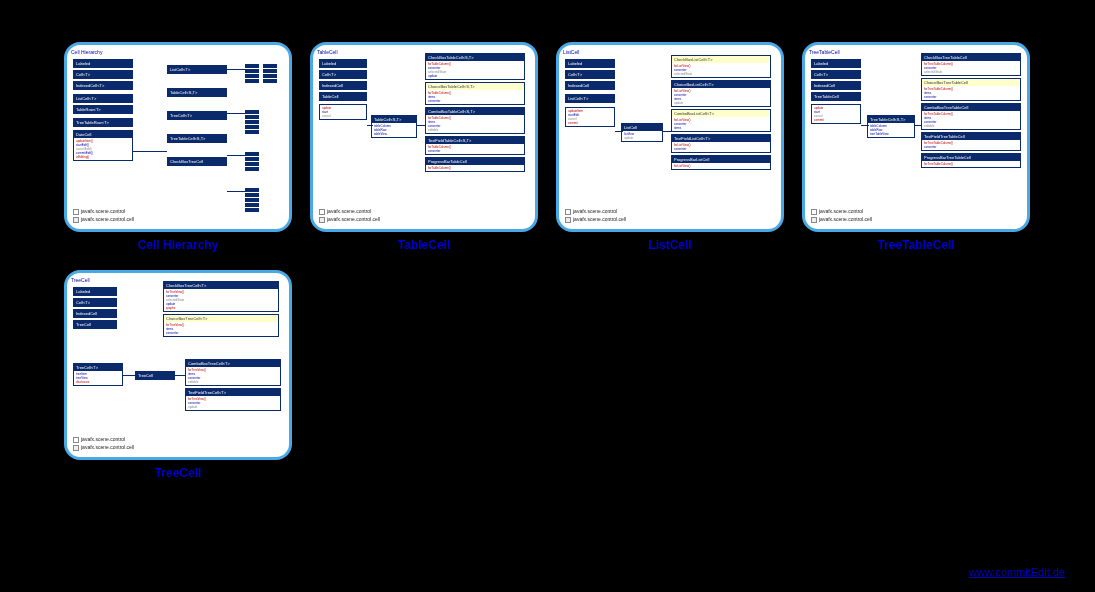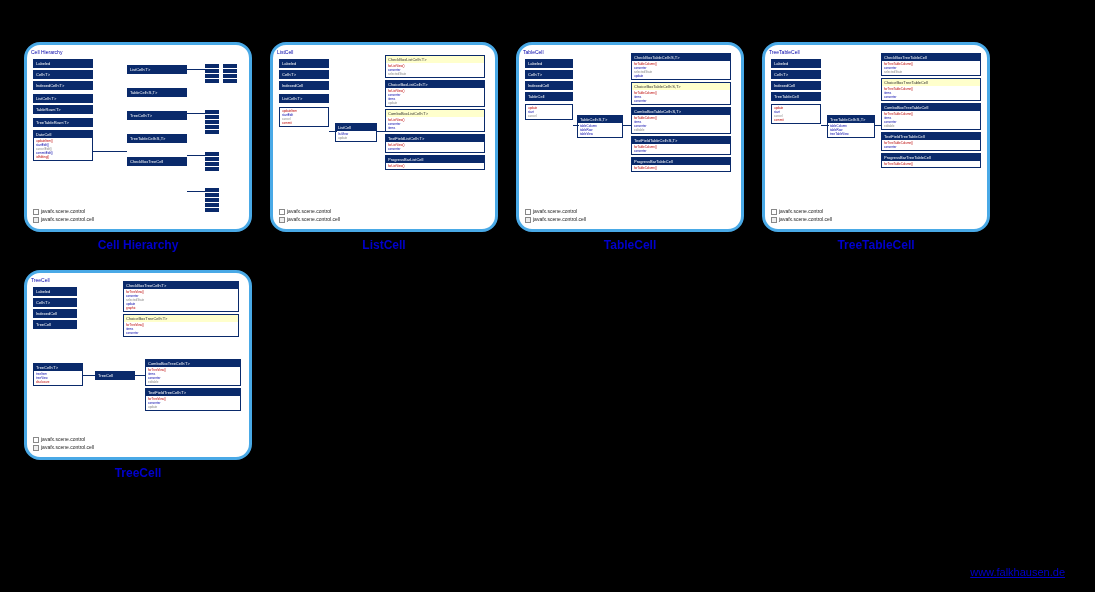--- a/index.html
+++ b/index.html
@@ -8,21 +8,21 @@
     font-family: Arial, Helvetica, sans-serif;
     width: 1095px;
     height: 592px;
     position: relative;
     overflow: hidden;
   }
   .grid {
     display: flex;
     flex-wrap: wrap;
     gap: 18px;
-    padding: 42px 40px 10px 24px;
+    padding: 42px 40px 10px 64px;
     align-items: flex-start;
   }
   .card-wrap {
     display: flex;
     flex-direction: column;
     align-items: center;
   }
   .card {
     width: 228px;
     height: 190px;
@@ -206,20 +206,83 @@
       <div class="legend">
         <div><span class="sq" style="background:#fff;"></span><span>javafx.scene.control</span></div>
         <div><span class="sq" style="background:#eee;"></span><span>javafx.scene.control.cell</span></div>
       </div>
     </div>
     <div class="caption">Cell Hierarchy</div>
   </div>
 
   <div class="card-wrap">
     <div class="card">
+      <div class="smalltxt" style="top:4px;left:4px;">TableCell</div>
+
+      <div class="col" style="top:14px;left:6px;width:48px;">
+        <div class="classbox">
+            <div class="classhdr">Labeled</div>
+          </div>
+        <div class="classbox">
+            <div class="classhdr">Cell&lt;T&gt;</div>
+          </div>
+        <div class="classbox">
+            <div class="classhdr">IndexedCell</div>
+          </div>
+        <div class="classbox">
+            <div class="classhdr">TableCell</div>
+          </div>
+        <div class="classbox" style="margin-top:3px;">
+          <div class="classbody"><span class="r">update</span><br><span class="b">start</span><br><span class="g">cancel</span></div>
+        </div>
+      </div>
+
+      <div class="col" style="top:70px;left:58px;width:46px;">
+        <div class="classbox">
+            <div class="classhdr">TableCell&lt;S,T&gt;</div>
+          <div class="classbody"><span class="b">tableColumn</span><br><span class="b">tableRow</span><br><span class="b">tableView</span></div>
+        </div>
+      </div>
+
+      <div class="col" style="top:8px;left:112px;width:100px;">
+        <div class="classbox">
+            <div class="classhdr">CheckBoxTableCell&lt;S,T&gt;</div>
+          <div class="classbody"><span class="r">forTableColumn()</span><br><span class="b">converter</span><br><span class="g">selectedState</span><br><span class="b">update</span></div>
+        </div>
+        <div class="classbox" style="margin-top:2px;">
+            <div class="classhdr yel" style="color:#333;">ChoiceBoxTableCell&lt;S,T&gt;</div>
+          <div class="classbody"><span class="r">forTableColumn()</span><br><span class="b">items</span><br><span class="b">converter</span></div>
+        </div>
+        <div class="classbox" style="margin-top:2px;">
+            <div class="classhdr">ComboBoxTableCell&lt;S,T&gt;</div>
+          <div class="classbody"><span class="r">forTableColumn()</span><br><span class="b">items</span><br><span class="b">converter</span><br><span class="g">editable</span></div>
+        </div>
+        <div class="classbox" style="margin-top:2px;">
+            <div class="classhdr">TextFieldTableCell&lt;S,T&gt;</div>
+          <div class="classbody"><span class="r">forTableColumn()</span><br><span class="b">converter</span></div>
+        </div>
+        <div class="classbox" style="margin-top:2px;">
+            <div class="classhdr">ProgressBarTableCell</div>
+          <div class="classbody"><span class="r">forTableColumn()</span></div>
+        </div>
+      </div>
+
+      <div class="conn" style="top:80px;left:54px;width:6px;"></div>
+      <div class="conn" style="top:80px;left:104px;width:8px;"></div>
+
+      <div class="legend">
+        <div><span class="sq" style="background:#fff;"></span><span>javafx.scene.control</span></div>
+        <div><span class="sq" style="background:#eee;"></span><span>javafx.scene.control.cell</span></div>
+      </div>
+    </div>
+    <div class="caption">TableCell</div>
+  </div>
+
+  <div class="card-wrap">
+    <div class="card">
       <div class="smalltxt" style="top:4px;left:4px;">ListCell</div>
 
       <div class="col" style="top:14px;left:6px;width:50px;">
         <div class="classbox">
             <div class="classhdr">Labeled</div>
           </div>
         <div class="classbox">
             <div class="classhdr">Cell&lt;T&gt;</div>
           </div>
         <div class="classbox">
@@ -271,204 +334,141 @@
       <div class="legend">
         <div><span class="sq" style="background:#fff;"></span><span>javafx.scene.control</span></div>
         <div><span class="sq" style="background:#eee;"></span><span>javafx.scene.control.cell</span></div>
       </div>
     </div>
     <div class="caption">ListCell</div>
   </div>
 
   <div class="card-wrap">
     <div class="card">
-      <div class="smalltxt" style="top:4px;left:4px;">TableCell</div>
-
-      <div class="col" style="top:14px;left:6px;width:48px;">
+      <div class="smalltxt" style="top:4px;left:4px;">TreeTableCell</div>
+
+      <div class="col" style="top:14px;left:6px;width:50px;">
         <div class="classbox">
             <div class="classhdr">Labeled</div>
           </div>
         <div class="classbox">
             <div class="classhdr">Cell&lt;T&gt;</div>
           </div>
         <div class="classbox">
             <div class="classhdr">IndexedCell</div>
           </div>
         <div class="classbox">
-            <div class="classhdr">TableCell</div>
+            <div class="classhdr">TreeTableCell</div>
           </div>
         <div class="classbox" style="margin-top:3px;">
-          <div class="classbody"><span class="r">update</span><br><span class="b">start</span><br><span class="g">cancel</span></div>
-        </div>
-      </div>
-
-      <div class="col" style="top:70px;left:58px;width:46px;">
-        <div class="classbox">
-            <div class="classhdr">TableCell&lt;S,T&gt;</div>
-          <div class="classbody"><span class="b">tableColumn</span><br><span class="b">tableRow</span><br><span class="b">tableView</span></div>
-        </div>
-      </div>
-
-      <div class="col" style="top:8px;left:112px;width:100px;">
-        <div class="classbox">
-            <div class="classhdr">CheckBoxTableCell&lt;S,T&gt;</div>
-          <div class="classbody"><span class="r">forTableColumn()</span><br><span class="b">converter</span><br><span class="g">selectedState</span><br><span class="b">update</span></div>
-        </div>
-        <div class="classbox" style="margin-top:2px;">
-            <div class="classhdr yel" style="color:#333;">ChoiceBoxTableCell&lt;S,T&gt;</div>
-          <div class="classbody"><span class="r">forTableColumn()</span><br><span class="b">items</span><br><span class="b">converter</span></div>
-        </div>
-        <div class="classbox" style="margin-top:2px;">
-            <div class="classhdr">ComboBoxTableCell&lt;S,T&gt;</div>
-          <div class="classbody"><span class="r">forTableColumn()</span><br><span class="b">items</span><br><span class="b">converter</span><br><span class="g">editable</span></div>
-        </div>
-        <div class="classbox" style="margin-top:2px;">
-            <div class="classhdr">TextFieldTableCell&lt;S,T&gt;</div>
-          <div class="classbody"><span class="r">forTableColumn()</span><br><span class="b">converter</span></div>
-        </div>
-        <div class="classbox" style="margin-top:2px;">
-            <div class="classhdr">ProgressBarTableCell</div>
-          <div class="classbody"><span class="r">forTableColumn()</span></div>
-        </div>
-      </div>
-
-      <div class="conn" style="top:80px;left:54px;width:6px;"></div>
-      <div class="conn" style="top:80px;left:104px;width:8px;"></div>
+          <div class="classbody"><span class="r">update</span><br><span class="b">start</span><br><span class="g">cancel</span><br><span class="r">commit</span></div>
+        </div>
+      </div>
+
+      <div class="col" style="top:70px;left:62px;width:48px;">
+        <div class="classbox">
+            <div class="classhdr">TreeTableCell&lt;S,T&gt;</div>
+          <div class="classbody"><span class="b">tableColumn</span><br><span class="b">tableRow</span><br><span class="b">treeTableView</span></div>
+        </div>
+      </div>
+
+      <div class="col" style="top:8px;left:116px;width:100px;">
+        <div class="classbox">
+            <div class="classhdr">CheckBoxTreeTableCell</div>
+          <div class="classbody"><span class="r">forTreeTableColumn()</span><br><span class="b">converter</span><br><span class="g">selectedState</span></div>
+        </div>
+        <div class="classbox" style="margin-top:2px;">
+            <div class="classhdr yel" style="color:#333;">ChoiceBoxTreeTableCell</div>
+          <div class="classbody"><span class="r">forTreeTableColumn()</span><br><span class="b">items</span><br><span class="b">converter</span></div>
+        </div>
+        <div class="classbox" style="margin-top:2px;">
+            <div class="classhdr">ComboBoxTreeTableCell</div>
+          <div class="classbody"><span class="r">forTreeTableColumn()</span><br><span class="b">items</span><br><span class="b">converter</span><br><span class="g">editable</span></div>
+        </div>
+        <div class="classbox" style="margin-top:2px;">
+            <div class="classhdr">TextFieldTreeTableCell</div>
+          <div class="classbody"><span class="r">forTreeTableColumn()</span><br><span class="b">converter</span></div>
+        </div>
+        <div class="classbox" style="margin-top:2px;">
+            <div class="classhdr">ProgressBarTreeTableCell</div>
+          <div class="classbody"><span class="r">forTreeTableColumn()</span></div>
+        </div>
+      </div>
+
+      <div class="conn" style="top:80px;left:56px;width:8px;"></div>
+      <div class="conn" style="top:80px;left:110px;width:6px;"></div>
 
       <div class="legend">
         <div><span class="sq" style="background:#fff;"></span><span>javafx.scene.control</span></div>
         <div><span class="sq" style="background:#eee;"></span><span>javafx.scene.control.cell</span></div>
       </div>
     </div>
-    <div class="caption">TableCell</div>
+    <div class="caption">TreeTableCell</div>
   </div>
 
   <div class="card-wrap">
     <div class="card">
-      <div class="smalltxt" style="top:4px;left:4px;">TreeTableCell</div>
-
-      <div class="col" style="top:14px;left:6px;width:50px;">
+      <div class="smalltxt" style="top:4px;left:4px;">TreeCell</div>
+
+      <div class="col" style="top:14px;left:6px;width:44px;">
         <div class="classbox">
             <div class="classhdr">Labeled</div>
           </div>
         <div class="classbox">
             <div class="classhdr">Cell&lt;T&gt;</div>
           </div>
         <div class="classbox">
             <div class="classhdr">IndexedCell</div>
           </div>
         <div class="classbox">
-            <div class="classhdr">TreeTableCell</div>
-          </div>
-        <div class="classbox" style="margin-top:3px;">
-          <div class="classbody"><span class="r">update</span><br><span class="b">start</span><br><span class="g">cancel</span><br><span class="r">commit</span></div>
-        </div>
-      </div>
-
-      <div class="col" style="top:70px;left:62px;width:48px;">
-        <div class="classbox">
-            <div class="classhdr">TreeTableCell&lt;S,T&gt;</div>
-          <div class="classbody"><span class="b">tableColumn</span><br><span class="b">tableRow</span><br><span class="b">treeTableView</span></div>
-        </div>
-      </div>
-
-      <div class="col" style="top:8px;left:116px;width:100px;">
-        <div class="classbox">
-            <div class="classhdr">CheckBoxTreeTableCell</div>
-          <div class="classbody"><span class="r">forTreeTableColumn()</span><br><span class="b">converter</span><br><span class="g">selectedState</span></div>
-        </div>
-        <div class="classbox" style="margin-top:2px;">
-            <div class="classhdr yel" style="color:#333;">ChoiceBoxTreeTableCell</div>
-          <div class="classbody"><span class="r">forTreeTableColumn()</span><br><span class="b">items</span><br><span class="b">converter</span></div>
-        </div>
-        <div class="classbox" style="margin-top:2px;">
-            <div class="classhdr">ComboBoxTreeTableCell</div>
-          <div class="classbody"><span class="r">forTreeTableColumn()</span><br><span class="b">items</span><br><span class="b">converter</span><br><span class="g">editable</span></div>
-        </div>
-        <div class="classbox" style="margin-top:2px;">
-            <div class="classhdr">TextFieldTreeTableCell</div>
-          <div class="classbody"><span class="r">forTreeTableColumn()</span><br><span class="b">converter</span></div>
-        </div>
-        <div class="classbox" style="margin-top:2px;">
-            <div class="classhdr">ProgressBarTreeTableCell</div>
-          <div class="classbody"><span class="r">forTreeTableColumn()</span></div>
-        </div>
-      </div>
-
-      <div class="conn" style="top:80px;left:56px;width:8px;"></div>
-      <div class="conn" style="top:80px;left:110px;width:6px;"></div>
+            <div class="classhdr">TreeCell</div>
+          </div>
+      </div>
+
+      <div class="col" style="top:90px;left:6px;width:50px;">
+        <div class="classbox">
+            <div class="classhdr">TreeCell&lt;T&gt;</div>
+          <div class="classbody"><span class="b">treeItem</span><br><span class="b">treeView</span><br><span class="r">disclosure</span></div>
+        </div>
+      </div>
+
+      <div class="col" style="top:98px;left:68px;width:40px;">
+        <div class="classbox">
+            <div class="classhdr">TreeCell</div>
+          </div>
+      </div>
+
+      <div class="col" style="top:8px;left:96px;width:116px;">
+        <div class="classbox">
+            <div class="classhdr">CheckBoxTreeCell&lt;T&gt;</div>
+          <div class="classbody"><span class="r">forTreeView()</span><br><span class="b">converter</span><br><span class="g">selectedState</span><br><span class="b">update</span><br><span class="r">graphic</span></div>
+        </div>
+        <div class="classbox" style="margin-top:2px;">
+            <div class="classhdr yel" style="color:#333;">ChoiceBoxTreeCell&lt;T&gt;</div>
+          <div class="classbody"><span class="r">forTreeView()</span><br><span class="b">items</span><br><span class="b">converter</span></div>
+        </div>
+      </div>
+
+      <div class="col" style="top:86px;left:118px;width:96px;">
+        <div class="classbox">
+            <div class="classhdr">ComboBoxTreeCell&lt;T&gt;</div>
+          <div class="classbody"><span class="r">forTreeView()</span><br><span class="b">items</span><br><span class="b">converter</span><br><span class="g">editable</span></div>
+        </div>
+        <div class="classbox" style="margin-top:2px;">
+            <div class="classhdr">TextFieldTreeCell&lt;T&gt;</div>
+          <div class="classbody"><span class="r">forTreeView()</span><br><span class="b">converter</span><br><span class="g">update</span></div>
+        </div>
+      </div>
+
+      <div class="conn" style="top:102px;left:56px;width:12px;"></div>
+      <div class="conn" style="top:102px;left:108px;width:10px;"></div>
 
       <div class="legend">
         <div><span class="sq" style="background:#fff;"></span><span>javafx.scene.control</span></div>
         <div><span class="sq" style="background:#eee;"></span><span>javafx.scene.control.cell</span></div>
       </div>
     </div>
-    <div class="caption">TreeTableCell</div>
-  </div>
-
-  <div class="card-wrap">
-    <div class="card">
-      <div class="smalltxt" style="top:4px;left:4px;">TreeCell</div>
-
-      <div class="col" style="top:14px;left:6px;width:44px;">
-        <div class="classbox">
-            <div class="classhdr">Labeled</div>
-          </div>
-        <div class="classbox">
-            <div class="classhdr">Cell&lt;T&gt;</div>
-          </div>
-        <div class="classbox">
-            <div class="classhdr">IndexedCell</div>
-          </div>
-        <div class="classbox">
-            <div class="classhdr">TreeCell</div>
-          </div>
-      </div>
-
-      <div class="col" style="top:90px;left:6px;width:50px;">
-        <div class="classbox">
-            <div class="classhdr">TreeCell&lt;T&gt;</div>
-          <div class="classbody"><span class="b">treeItem</span><br><span class="b">treeView</span><br><span class="r">disclosure</span></div>
-        </div>
-      </div>
-
-      <div class="col" style="top:98px;left:68px;width:40px;">
-        <div class="classbox">
-            <div class="classhdr">TreeCell</div>
-          </div>
-      </div>
-
-      <div class="col" style="top:8px;left:96px;width:116px;">
-        <div class="classbox">
-            <div class="classhdr">CheckBoxTreeCell&lt;T&gt;</div>
-          <div class="classbody"><span class="r">forTreeView()</span><br><span class="b">converter</span><br><span class="g">selectedState</span><br><span class="b">update</span><br><span class="r">graphic</span></div>
-        </div>
-        <div class="classbox" style="margin-top:2px;">
-            <div class="classhdr yel" style="color:#333;">ChoiceBoxTreeCell&lt;T&gt;</div>
-          <div class="classbody"><span class="r">forTreeView()</span><br><span class="b">items</span><br><span class="b">converter</span></div>
-        </div>
-      </div>
-
-      <div class="col" style="top:86px;left:118px;width:96px;">
-        <div class="classbox">
-            <div class="classhdr">ComboBoxTreeCell&lt;T&gt;</div>
-          <div class="classbody"><span class="r">forTreeView()</span><br><span class="b">items</span><br><span class="b">converter</span><br><span class="g">editable</span></div>
-        </div>
-        <div class="classbox" style="margin-top:2px;">
-            <div class="classhdr">TextFieldTreeCell&lt;T&gt;</div>
-          <div class="classbody"><span class="r">forTreeView()</span><br><span class="b">converter</span><br><span class="g">update</span></div>
-        </div>
-      </div>
-
-      <div class="conn" style="top:102px;left:56px;width:12px;"></div>
-      <div class="conn" style="top:102px;left:108px;width:10px;"></div>
-
-      <div class="legend">
-        <div><span class="sq" style="background:#fff;"></span><span>javafx.scene.control</span></div>
-        <div><span class="sq" style="background:#eee;"></span><span>javafx.scene.control.cell</span></div>
-      </div>
-    </div>
     <div class="caption">TreeCell</div>
   </div>
 
 </div>
 
-<a class="footer">www.falkhausen.de</a>
+<a class="footer">www.commitEdit.de</a>
 
 </body></html>

